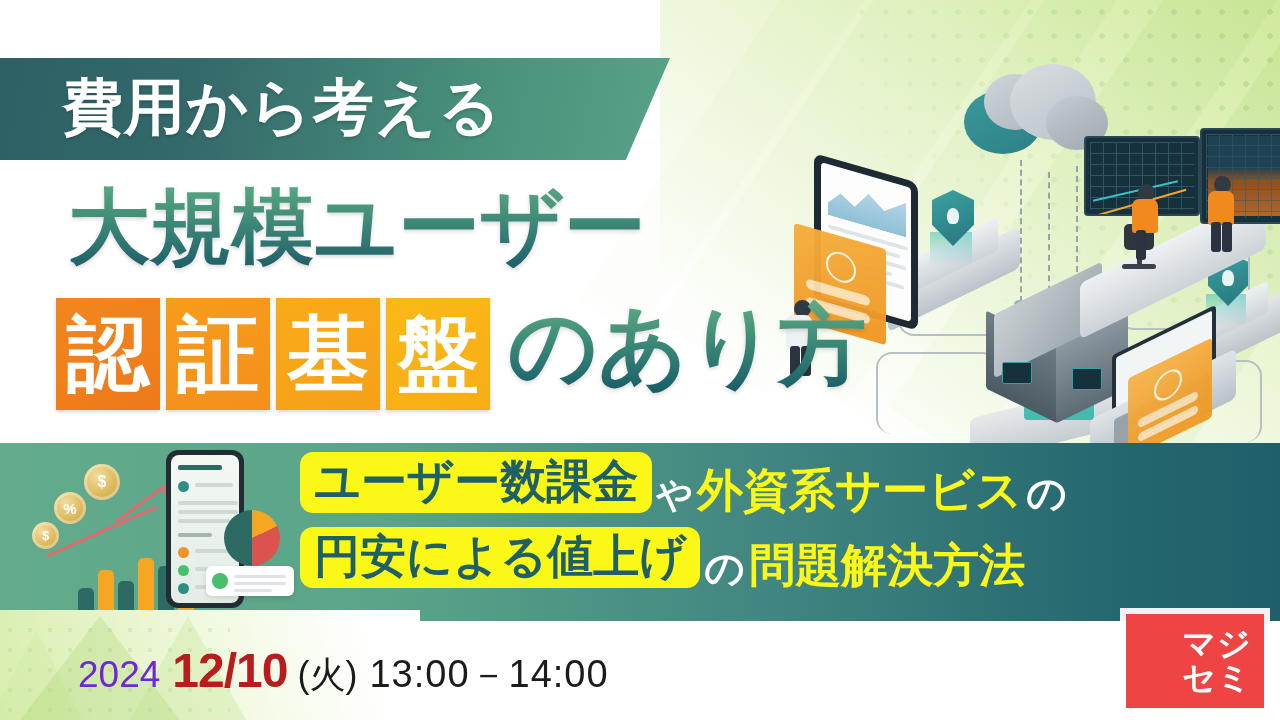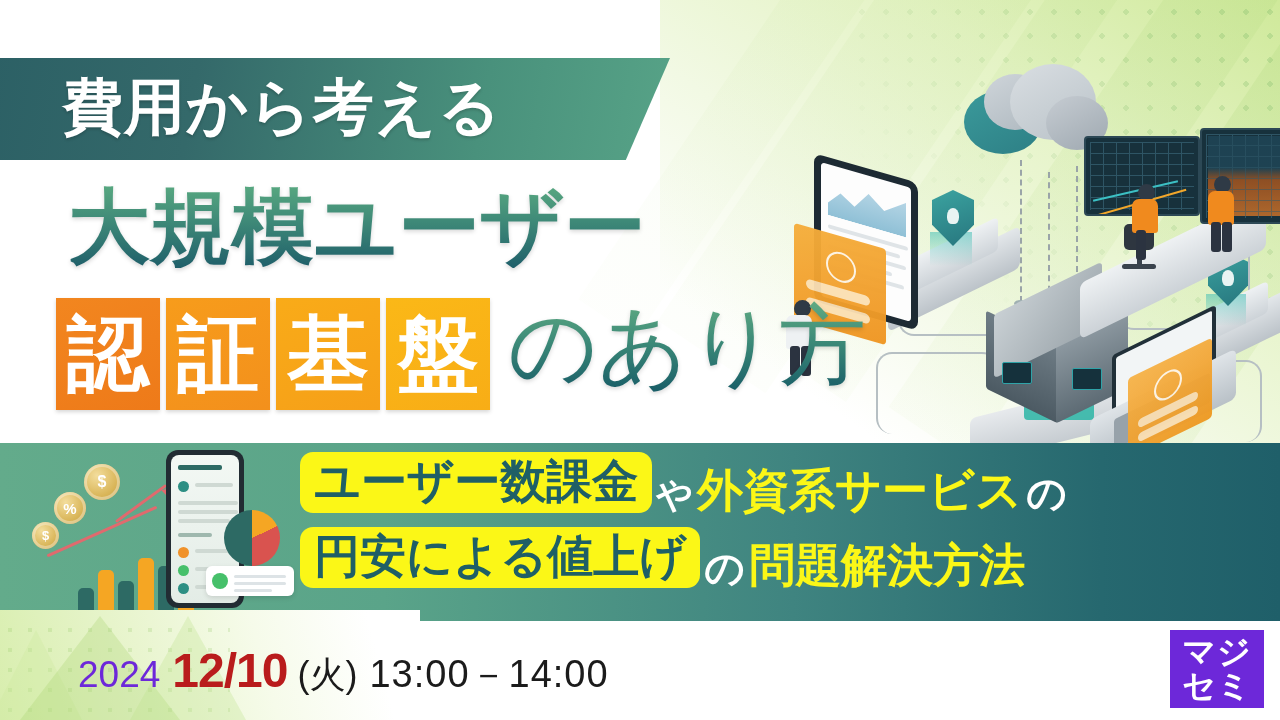--- a/index.html
+++ b/index.html
@@ -70,21 +70,21 @@
   .kbox{
     width:104px;height:112px;display:flex;align-items:center;justify-content:center;
     color:#fff;font-size:82px;font-weight:700;line-height:1;margin-right:6px;
     box-shadow:0 2px 4px rgba(0,0,0,.16);
   }
   .kb1{background:linear-gradient(160deg,#f2861f,#ee7a19);}
   .kb2{background:linear-gradient(160deg,#f79c1b,#f3901c);}
   .kb3{background:linear-gradient(160deg,#f9ab18,#f6a018);}
   .kb4{background:linear-gradient(160deg,#fbb817,#f8ad16);}
   .suffix3{
-    margin-left:12px;font-size:88px;font-weight:400;line-height:1.1;white-space:nowrap;
+    margin-left:12px;font-size:88px;font-weight:700;line-height:1.1;white-space:nowrap;
     background:linear-gradient(180deg,#63ad83 0%,#3c8a78 45%,#165a66 100%);
     -webkit-background-clip:text;background-clip:text;color:transparent;
     filter:drop-shadow(0 2px 2px rgba(0,0,0,.15));
   }
 
   
   .midband{
     position:absolute;left:0;top:443px;width:1280px;height:178px;
     background:linear-gradient(90deg,#63ab8b 0%,#5aa489 30%,#3f8480 62%,#26686f 86%,#1f5f69 100%);
   }
@@ -106,23 +106,24 @@
     display:flex;align-items:baseline;white-space:nowrap;
   }
   .webinar{color:#2b6b6e;font-size:34px;font-weight:600;letter-spacing:7px;margin-right:34px;}
   .yr{color:#6d28d9;font-size:37px;font-weight:400;margin-right:12px;}
   .bigdate{color:#b91c1c;font-size:48px;font-weight:600;letter-spacing:-1px;margin-right:10px;}
   .dow{color:#1b1b1b;font-size:36px;font-weight:400;margin-right:12px;}
   .times{color:#1b1b1b;font-size:38px;font-weight:400;letter-spacing:1px;}
 
   
   .logo{
-    position:absolute;right:16px;bottom:12px;width:94px;height:78px;
-    background:#6d28d9;display:flex;flex-direction:column;align-items:center;justify-content:center;
+    position:absolute;right:16px;bottom:12px;width:94px;height:94px;
+    background:#ef4444;display:flex;flex-direction:column;align-items:center;justify-content:center;
     box-shadow:0 0 0 6px rgba(255,255,255,.92);
+    padding-left:44px;
   }
   .logo span{color:#fff;font-size:33px;font-weight:700;line-height:1.04;letter-spacing:1px;}
 
   
   .illus{position:absolute;right:0;top:0;width:500px;height:455px;}
   .iso{position:absolute;}
   .cloud{left:178px;top:56px;width:160px;height:104px;}
   .cloud .c-b{position:absolute;border-radius:50%;}
   .cb1{left:6px;top:34px;width:78px;height:64px;background:linear-gradient(150deg,#3b9a9b,#2d7f85);}
   .cb2{left:52px;top:8px;width:86px;height:76px;background:linear-gradient(150deg,#d9dee2,#b9c2c8);}

